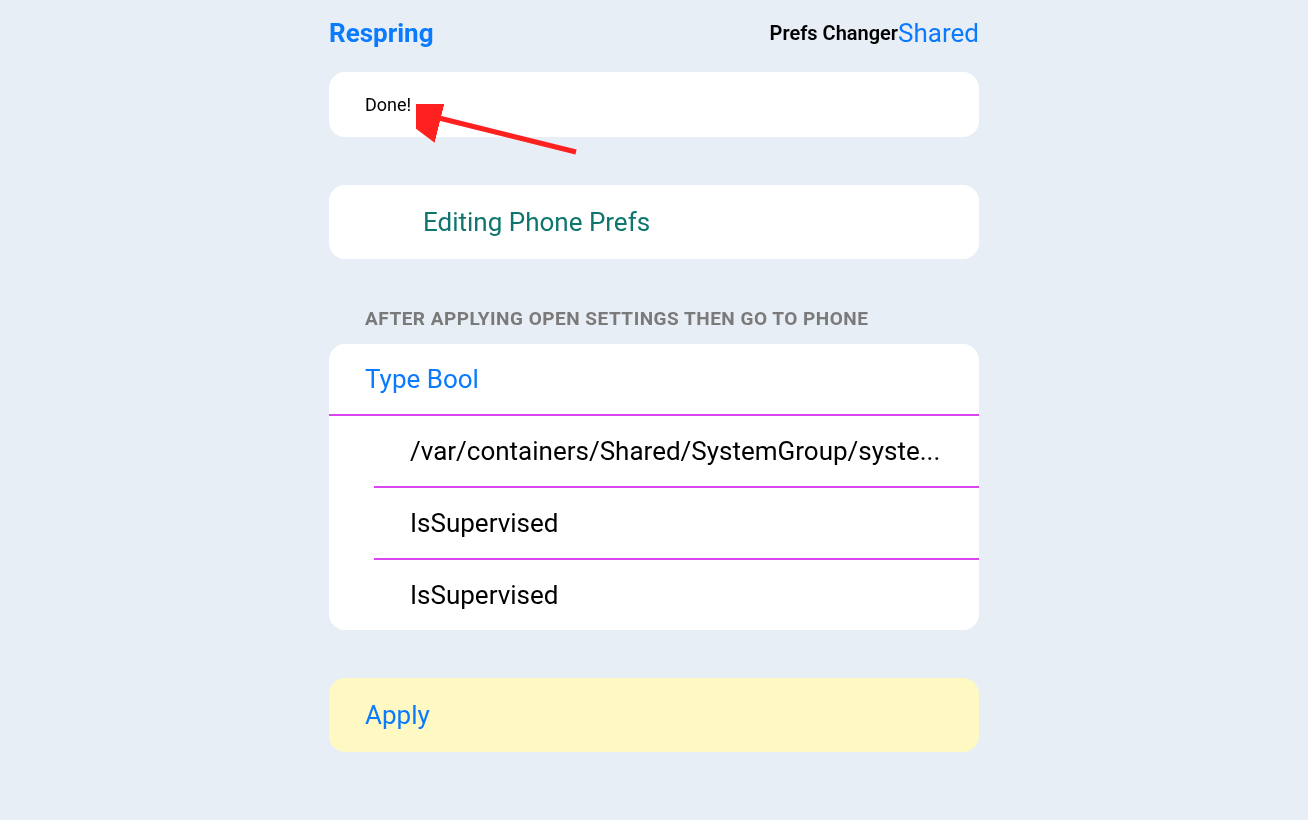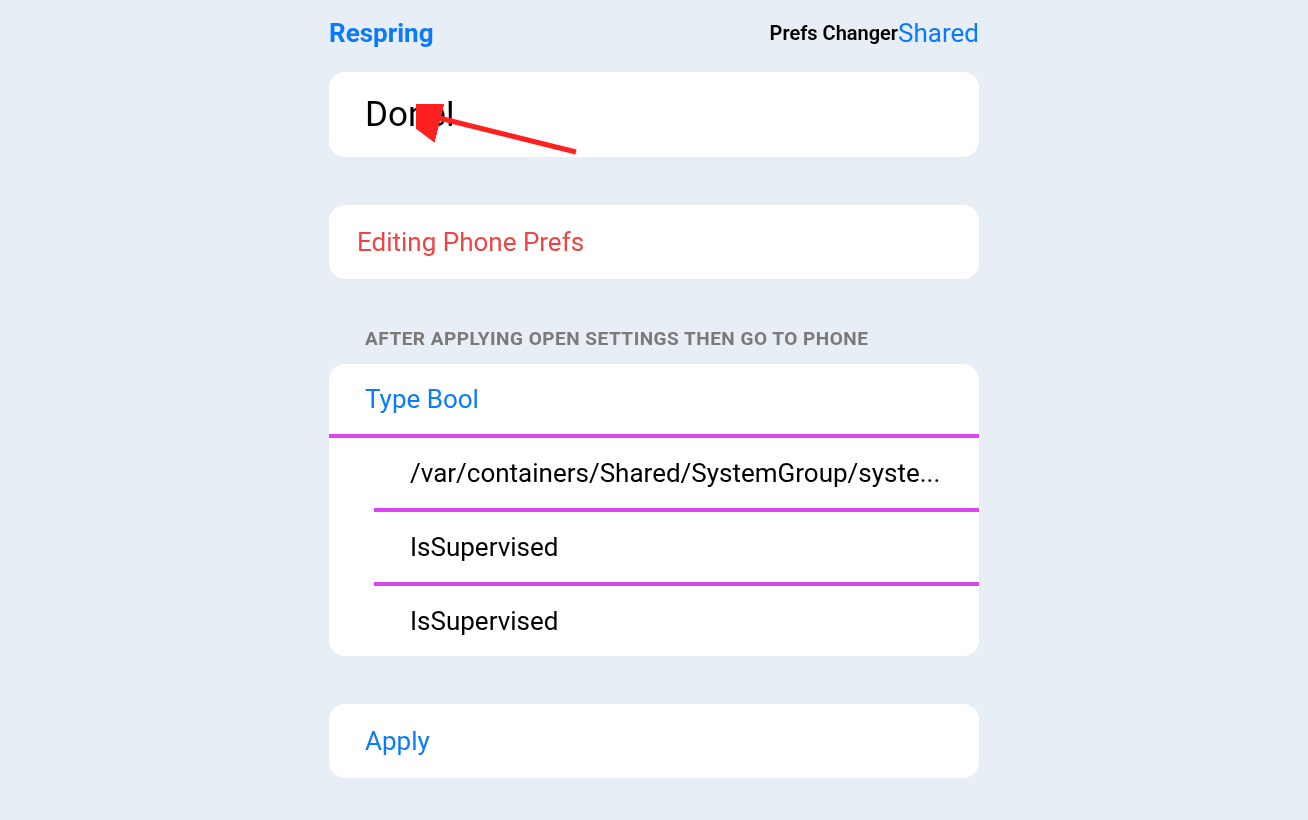--- a/index.html
+++ b/index.html
@@ -53,67 +53,68 @@
     }
     
     .card {
       background-color: #fff;
       border-radius: 16px;
       margin-bottom: 48px;
     }
     
     .card-row {
       padding: 22px 36px;
-      font-size: 35px;
+      font-size: 18px;
       color: #000;
     }
     
     .card-row-blue {
-      padding: 22px 28px;
+      padding: 22px 48px;
       font-size: 26px;
-      color: #ef4444;
+      color: #0f766e;
       cursor: pointer;
+      margin-left: 46px;
     }
     
     .section-header {
       padding: 0 36px 14px 36px;
       font-size: 19px;
       color: #7a7a7a;
       letter-spacing: 0.5px;
       font-weight: bold;
     }
     
     .detail-card {
       background-color: #fff;
       border-radius: 16px;
       margin-bottom: 48px;
     }
     
     .detail-row {
       padding: 20px 36px;
       font-size: 26px;
-      border-bottom: 4px solid #d946ef;
+      border-bottom: 2px solid #d946ef;
     }
     
     .detail-row:last-child {
       border-bottom: none;
     }
     
     .detail-row-blue {
       color: #0a7aff;
       cursor: pointer;
     }
     
     .detail-row-black {
       color: #000;
       margin-left: 45px;
     }
     
     .apply-card {
-      background-color: #ffffff;
+      background-color: #fef9c3;
       border-radius: 16px;
       margin-top: 0;
     }
     
     .apply-row {
       padding: 22px 36px;
       font-size: 26px;
       color: #0a7aff;
       cursor: pointer;
     }

